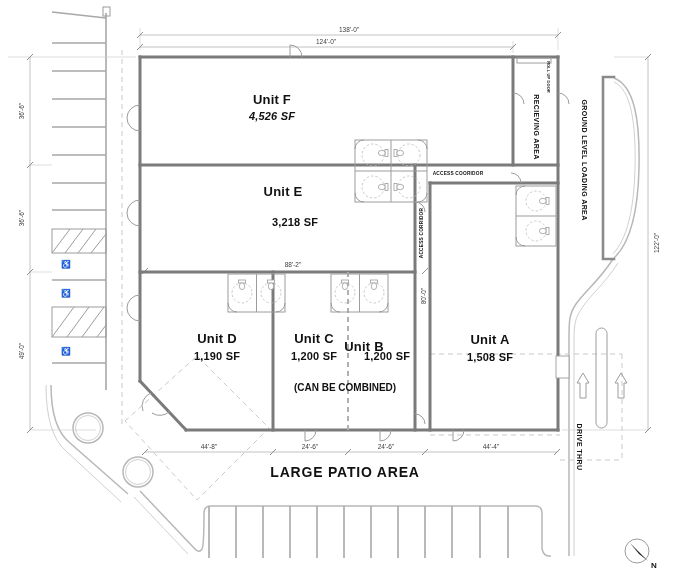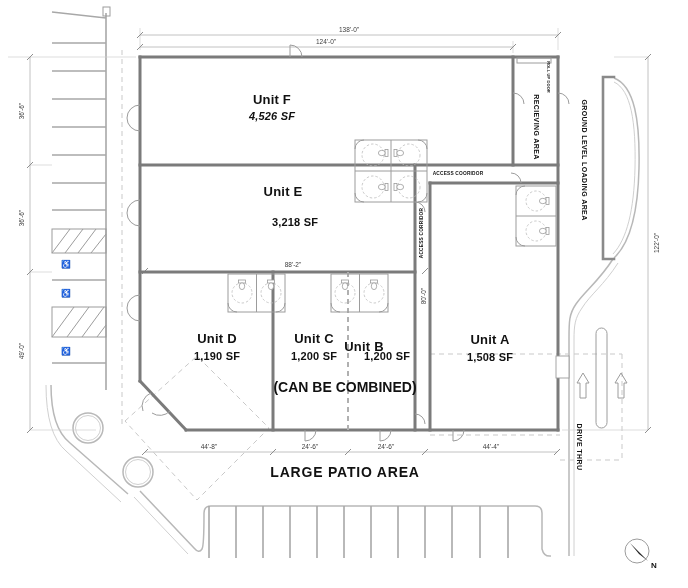--- a/index.html
+++ b/index.html
@@ -23,21 +23,21 @@
   .rotCW{transform:translate(-50%,-50%) rotate(90deg);}
   .rotCCW{transform:translate(-50%,-50%) rotate(-90deg);}
   .unit-name{font-size:13px;font-weight:700;letter-spacing:.2px;}
   .unit-area{font-size:11px;font-weight:700;letter-spacing:.2px;}
   .dimtxt{font-size:6.5px;color:#3c3c3c;}
   .zone{font-weight:700;letter-spacing:.4px;}
   .z7{font-size:7px;}
   .z5{font-size:4.8px;letter-spacing:.2px;}
   .z4{font-size:4px;letter-spacing:.1px;}
   .z8{font-size:14px;letter-spacing:.8px;}
-  .note{font-size:14px;font-weight:700;}
+  .note{font-size:10px;font-weight:700;}
   .wc{font-size:8px;color:#555;}
   .north{font-size:8px;font-weight:700;}
 </style>
 </head>
 <body>
 
 <div class="canvas">
 
 <svg width="688" height="588" viewBox="0 0 688 588">
   <defs>

